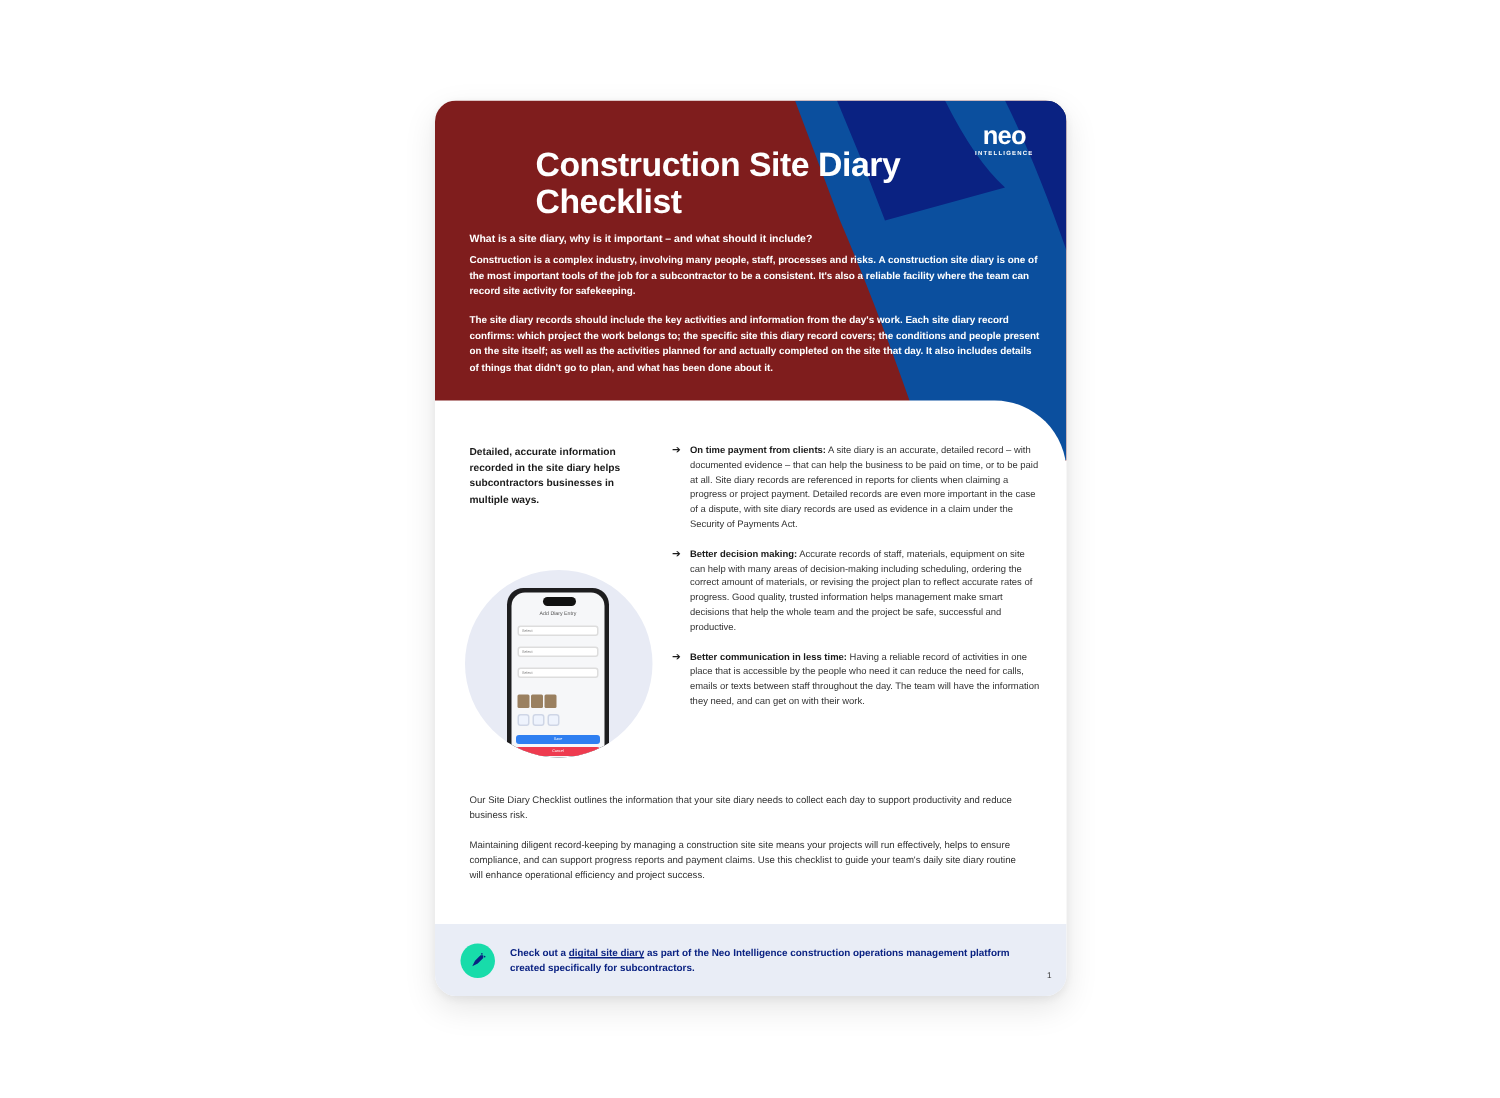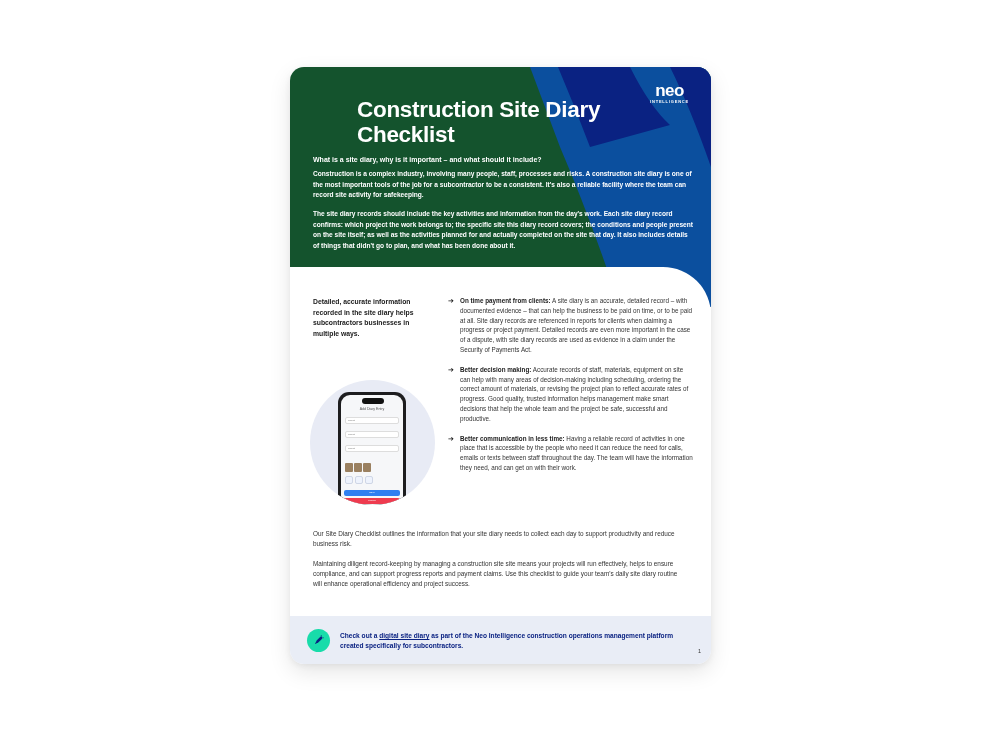--- a/index.html
+++ b/index.html
@@ -6,21 +6,21 @@
   html, body { width: 1000px; height: 732px; background: #ffffff; overflow: hidden; }
   body { font-family: "Liberation Sans", "DejaVu Sans", sans-serif; position: relative; }
 
   .card {
     position: absolute; left: 290px; top: 67px; width: 421px; height: 597px;
     border-radius: 14px; overflow: hidden; background: #ffffff;
     box-shadow: 0 8px 22px rgba(0,0,0,0.10), 0 2px 6px rgba(0,0,0,0.06);
   }
 
   
-  .header { position: absolute; left: 0; top: 0; width: 421px; height: 240px; background: #14532d; overflow: hidden; }
+  .header { position: absolute; left: 0; top: 0; width: 421px; height: 240px; background: #7f1d1d; overflow: hidden; }
   .header .bg-shape { position: absolute; inset: 0; }
   .logo { position: absolute; right: 22px; top: 16px; color: #fff; text-align: center; }
   .logo .word { font-weight: 700; font-size: 17px; letter-spacing: -0.5px; line-height: 16px; }
   .logo .sub { font-size: 4px; letter-spacing: 0.8px; font-weight: 700; }
   .title {
     position: absolute; left: 23px; top: 30px; width: 300px; color: #ffffff;
     font-weight: 700; font-size: 22.5px; line-height: 25px; letter-spacing: -0.3px; margin-left: 44px;
   }
   .subhead { position: absolute; left: 23px; top: 89px; color: #fff; font-weight: 700; font-size: 7px; }
   .para { position: absolute; left: 23px; width: 380px; color: #fff; font-weight: 700; font-size: 6.6px; line-height: 10.5px; }

